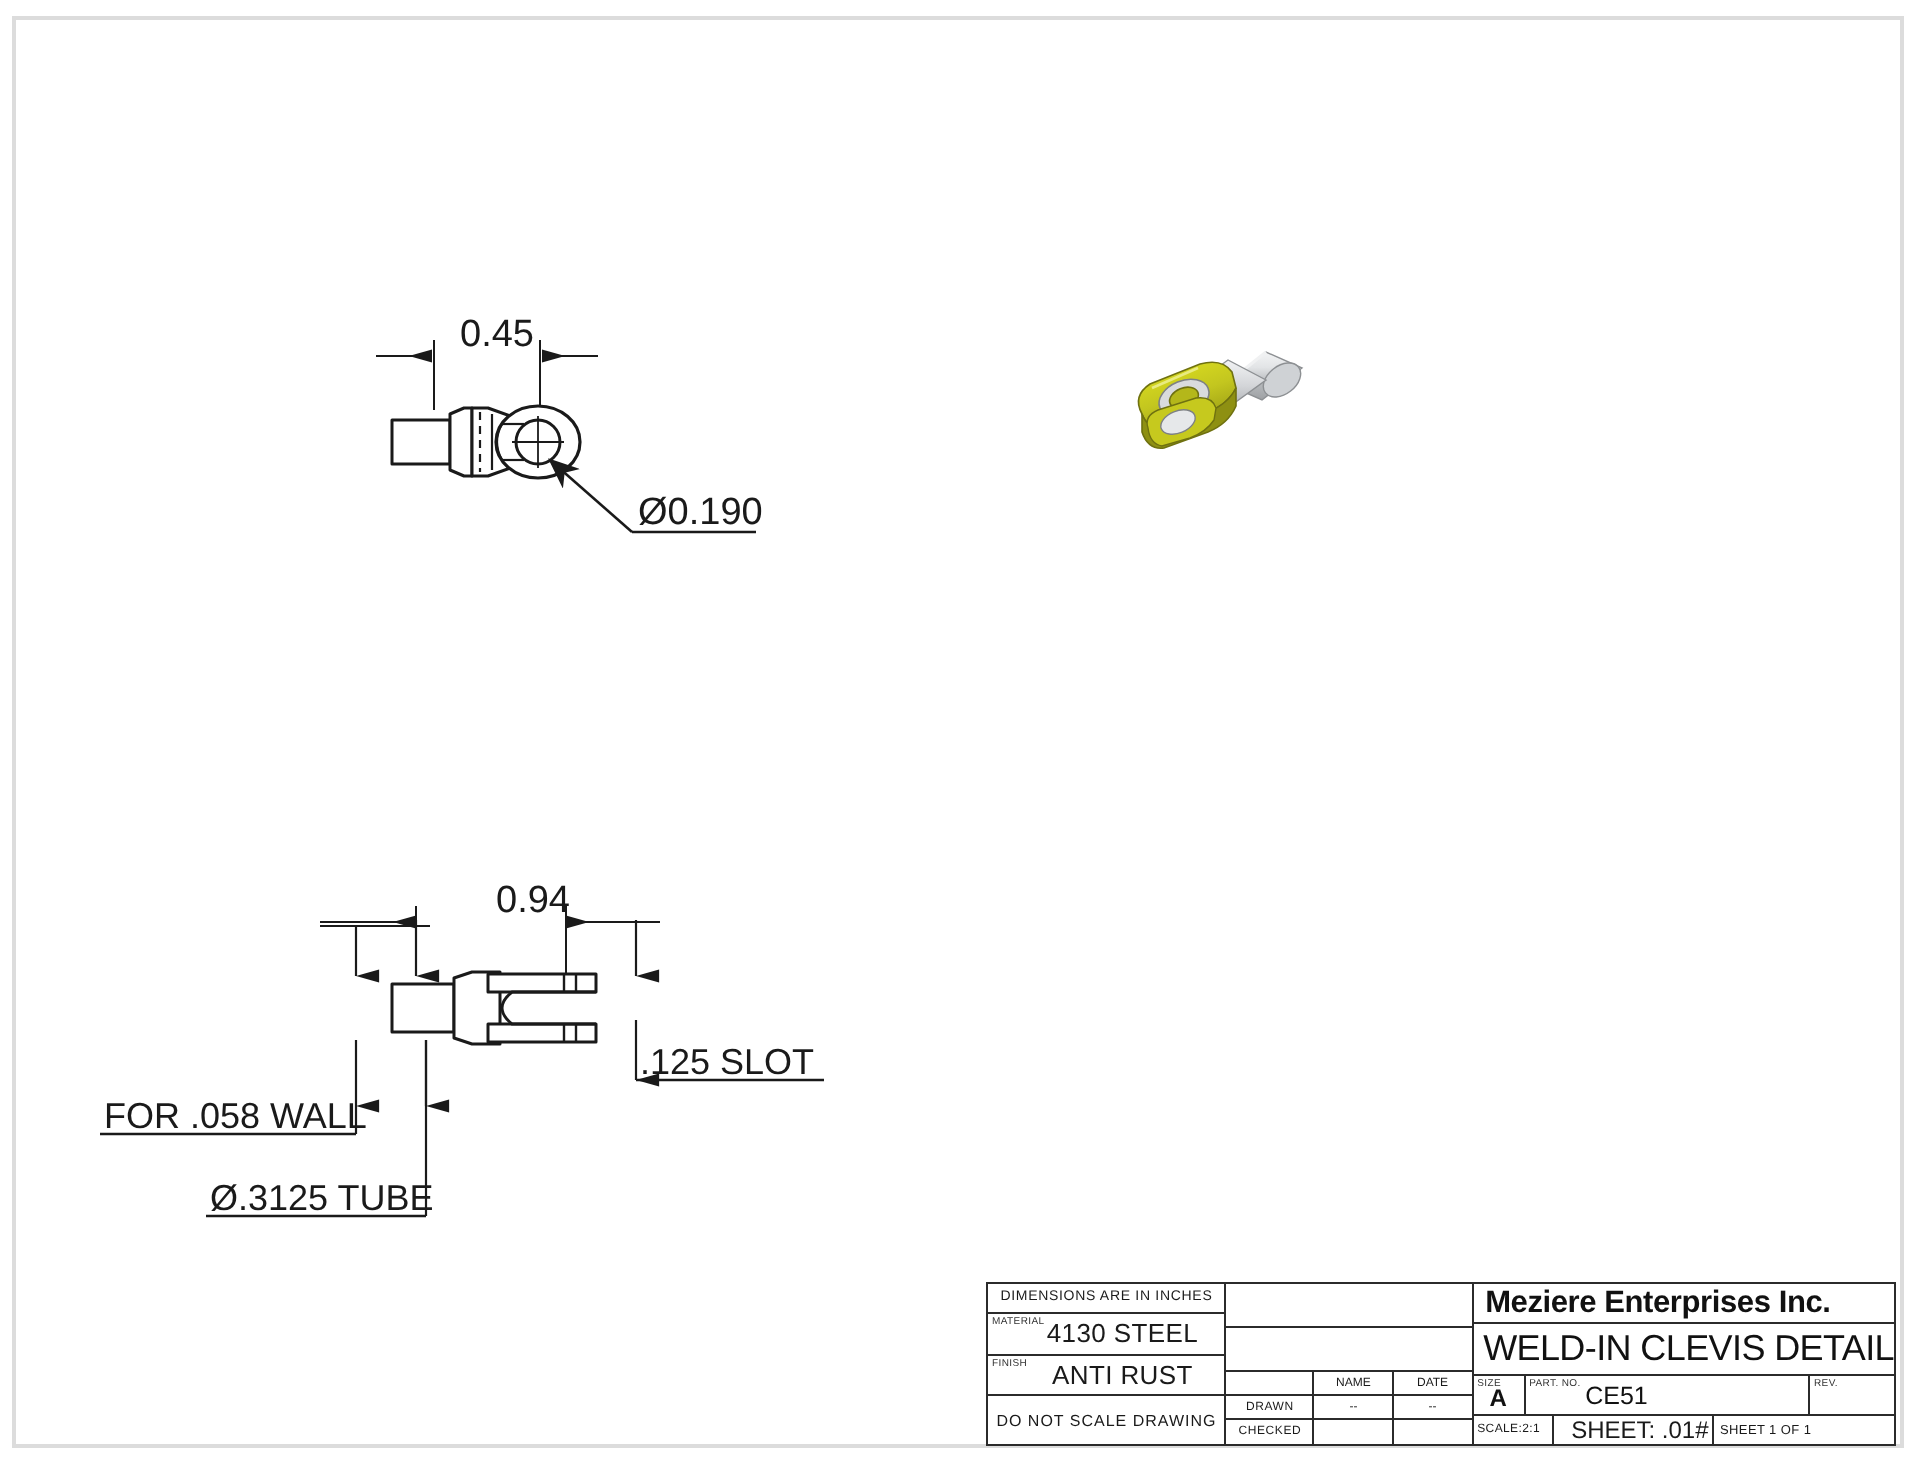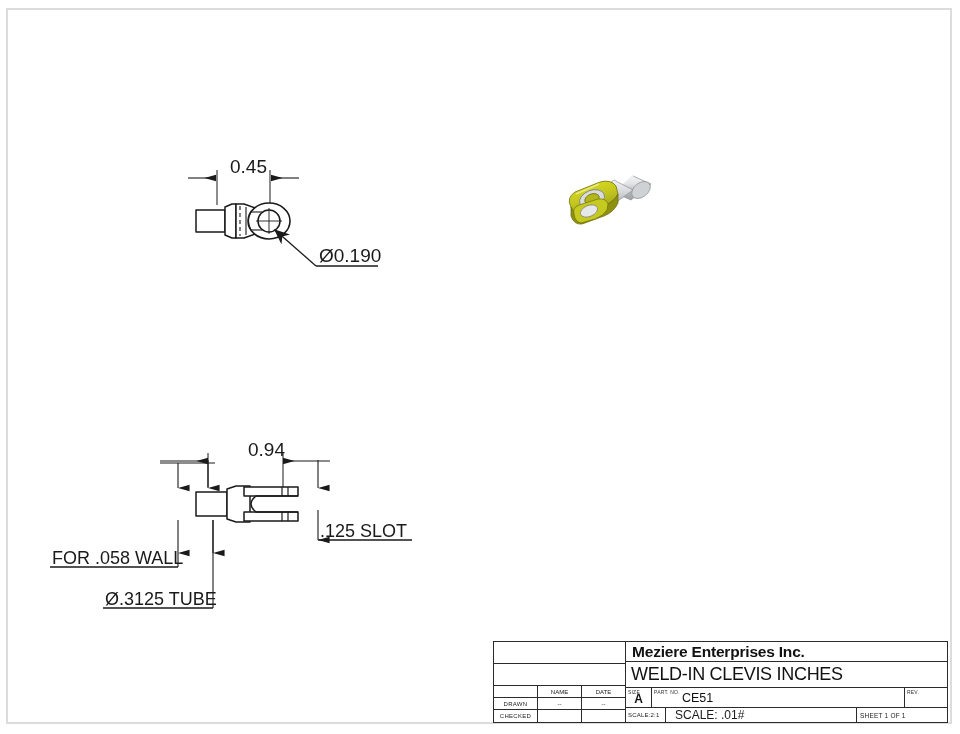--- a/index.html
+++ b/index.html
@@ -385,20 +385,36 @@
       <g>
         <line x1="318" y1="540" x2="318" y2="510" stroke="#1a1a1a" stroke-width="1.1" marker-end="url(#arrDown)" transform="rotate(180 318 525)"></line>
         <line x1="318" y1="540" x2="412" y2="540" stroke="#1a1a1a" stroke-width="1.3"></line>
       </g>
       <text x="320" y="537" font-family="Liberation Sans, sans-serif" font-size="18" fill="#1a1a1a">.125 SLOT</text>
     </g>
   </svg>
 
   <div id="title-block">
 
+    <div id="tb-notes" class="tb-col">
+      <div id="note-dims" class="note-row">
+        <span class="note-tiny-center">DIMENSIONS ARE IN INCHES</span>
+      </div>
+      <div id="note-material" class="note-row">
+        <span class="note-caption">MATERIAL</span>
+        <span class="note-big">4130 STEEL</span>
+      </div>
+      <div id="note-finish" class="note-row">
+        <span class="note-caption">FINISH</span>
+        <span class="note-big">ANTI RUST</span>
+      </div>
+      <div id="note-noscale" class="note-row">
+        <span class="note-small">DO  NOT  SCALE  DRAWING</span>
+      </div>
+    </div>
 
     <div id="tb-approval" class="tb-col">
       <div class="blank-fill"></div>
       <div class="blank-fill"></div>
       <div class="appr-row">
         <div class="appr-label"></div>
         <div class="appr-cell">NAME</div>
         <div class="appr-cell">DATE</div>
       </div>
       <div class="appr-row">
@@ -408,38 +424,38 @@
       </div>
       <div class="appr-row">
         <div class="appr-label">CHECKED</div>
         <div class="appr-cell"></div>
         <div class="appr-cell"></div>
       </div>
     </div>
 
     <div id="tb-main" class="tb-col">
       <div id="tb-company">Meziere Enterprises Inc.</div>
-      <div id="tb-drawing-title">WELD-IN CLEVIS INCHES</div>
+      <div id="tb-drawing-title">WELD-IN CLEVIS DETAIL</div>
 
       <div id="tb-partrow">
         <div id="pr-size" class="pr-cell">
           <span class="pr-cap">SIZE</span>
           <span class="pr-val">A</span>
         </div>
         <div id="pr-part" class="pr-cell">
           <span class="pr-cap">PART.  NO.</span>
           <span class="pr-val">CE51</span>
         </div>
         <div id="pr-rev" class="pr-cell">
           <span class="pr-cap">REV.</span>
           <span class="pr-val"></span>
         </div>
       </div>
 
       <div id="tb-bottomrow">
         <div id="br-scale" class="br-cell">SCALE:2:1</div>
-        <div id="br-weight" class="br-cell">SCALE: .01#</div>
+        <div id="br-weight" class="br-cell">SHEET: .01#</div>
         <div id="br-sheet" class="br-cell">SHEET 1 OF 1</div>
       </div>
     </div>
   </div>
 
 </div>
 
 </body></html>

